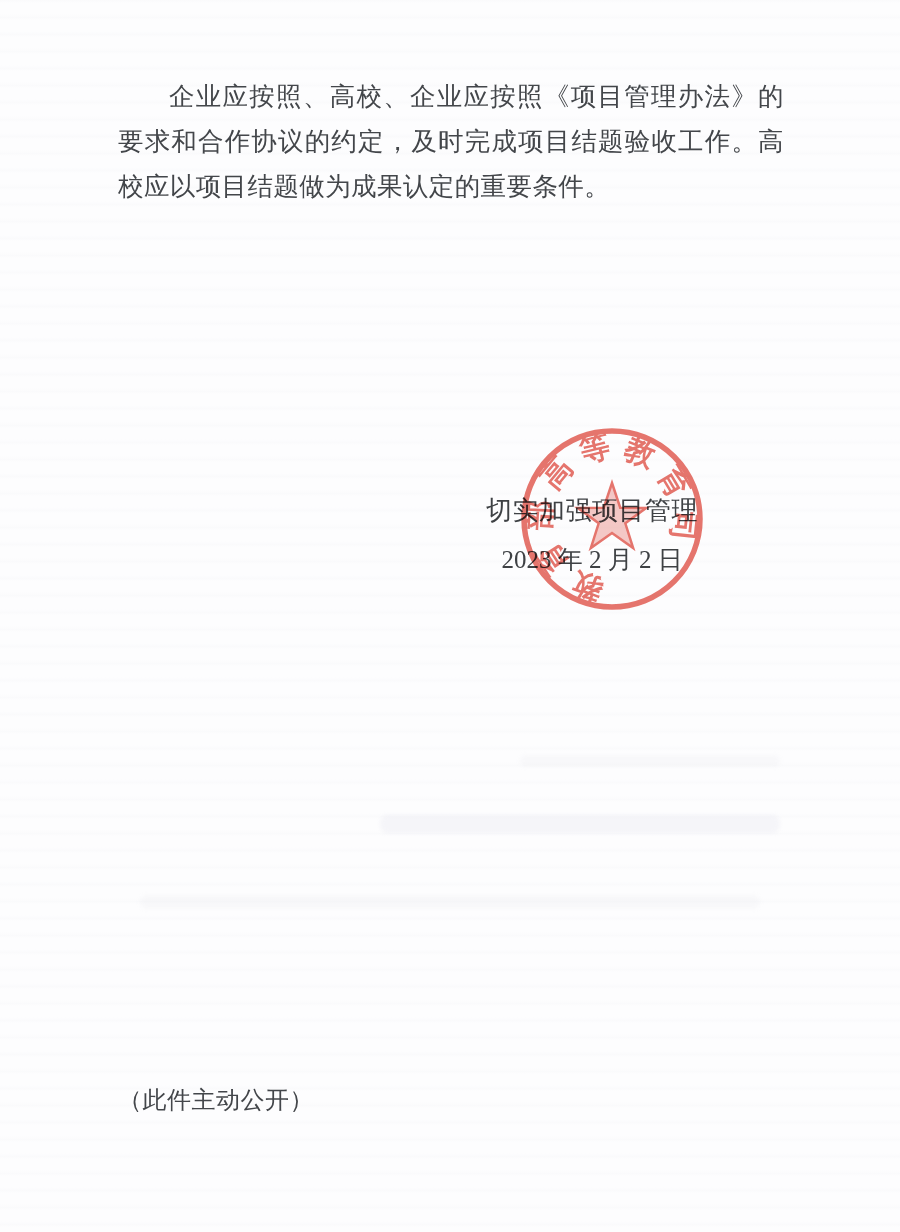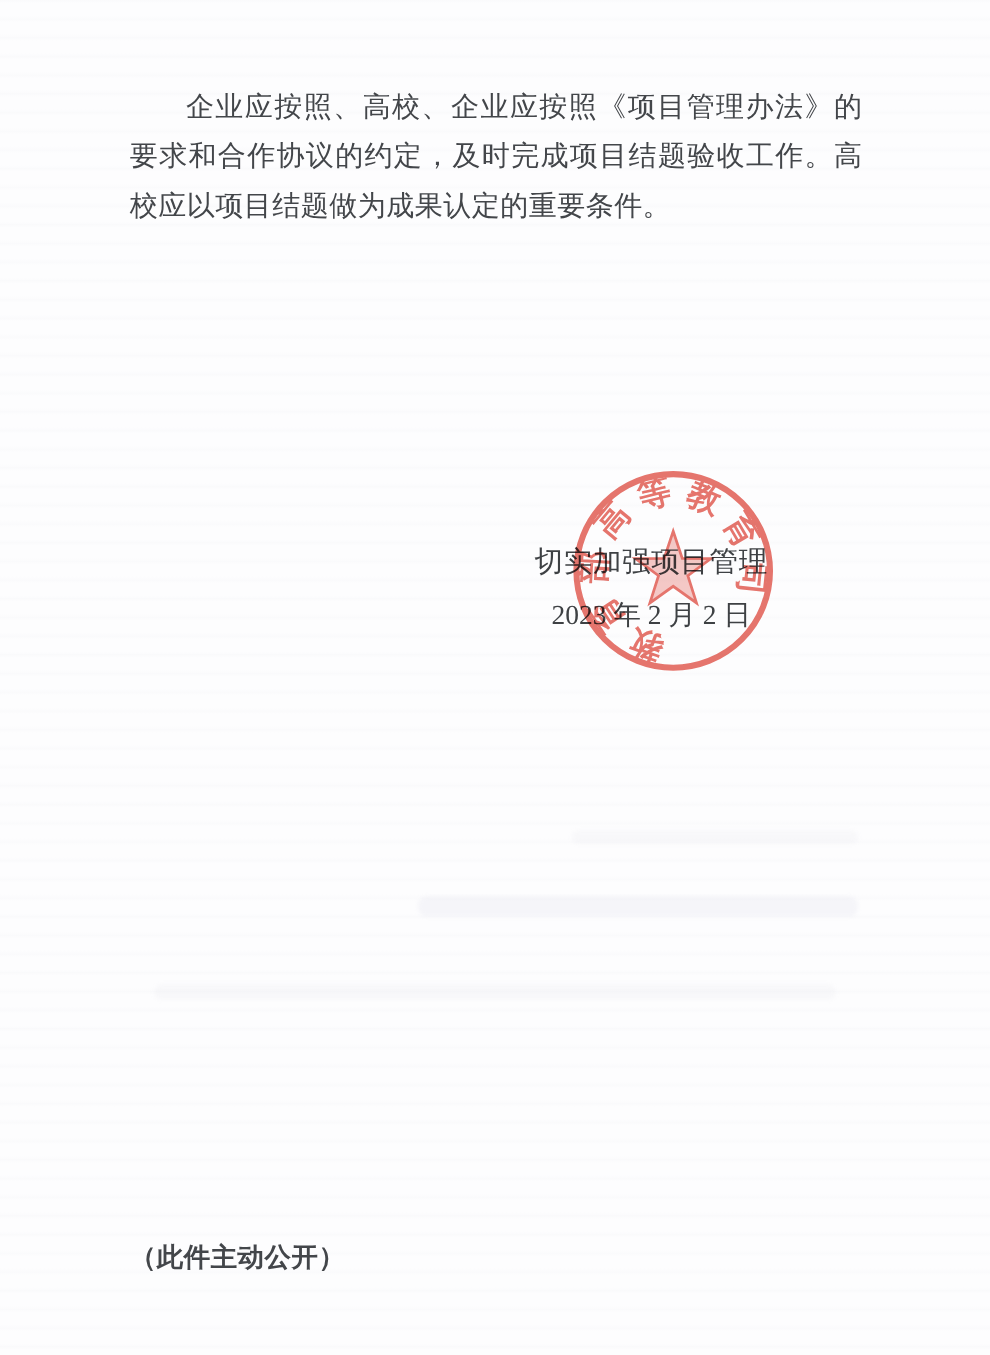--- a/index.html
+++ b/index.html
@@ -114,27 +114,26 @@
   .ghost.g3 {
     left: 520px; top: 755px; width: 260px; height: 12px;
     background: rgba(185,180,205,0.07);
     border-radius: 6px;
   }
 
   
   .footer-note {
     position: absolute;
     left: 118px;
-    top: 1126px;
+    top: 1082px;
     font-size: 24px;
     line-height: 36px;
     letter-spacing: 0.5px;
     color: #43464a;
     white-space: nowrap;
-    font-weight: bold;
   }
 </style>
 </head>
 <body>
 
 <div class="page">
 
   <div class="body-text">
     <p class="para indent">企业应按照、高校、企业应按照《项目管理办法》的要求和合作协议的约定，及时完成项目结题验收工作。高校应以项目结题做为成果认定的重要条件。</p>
   </div>

